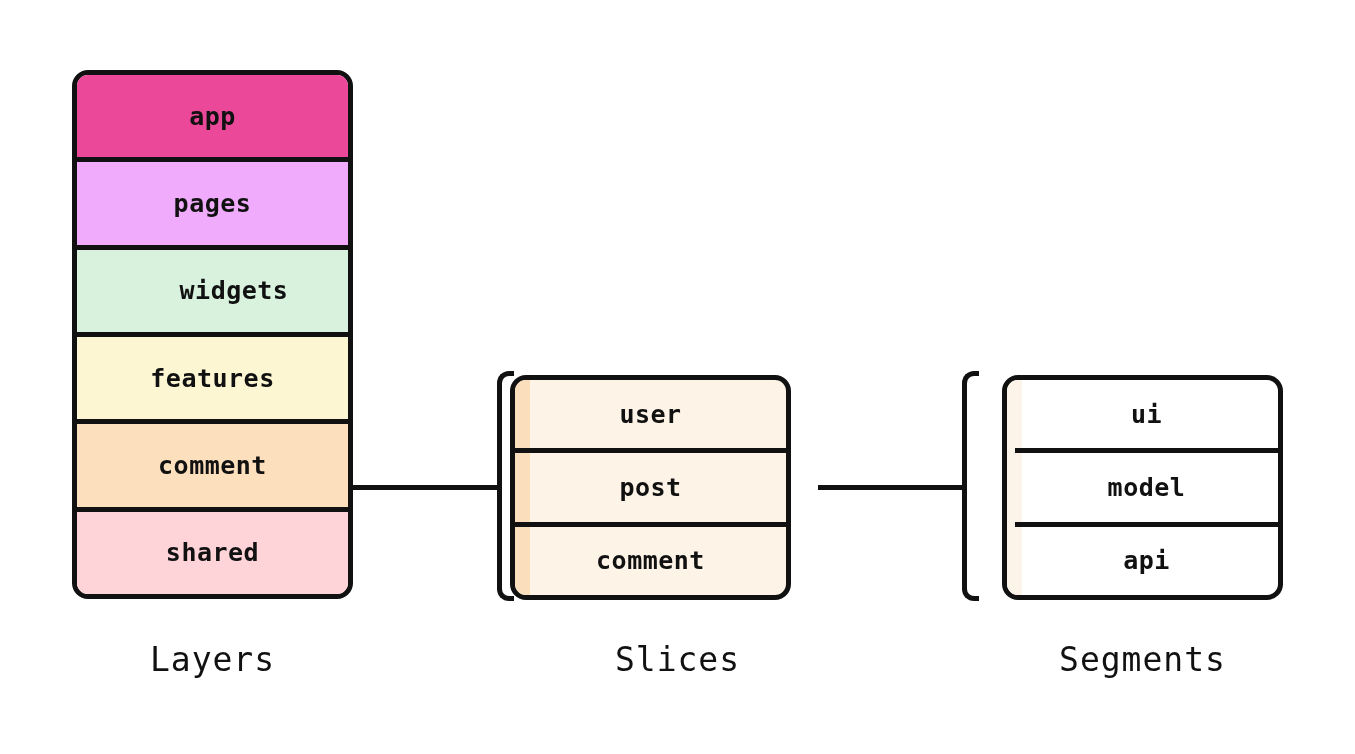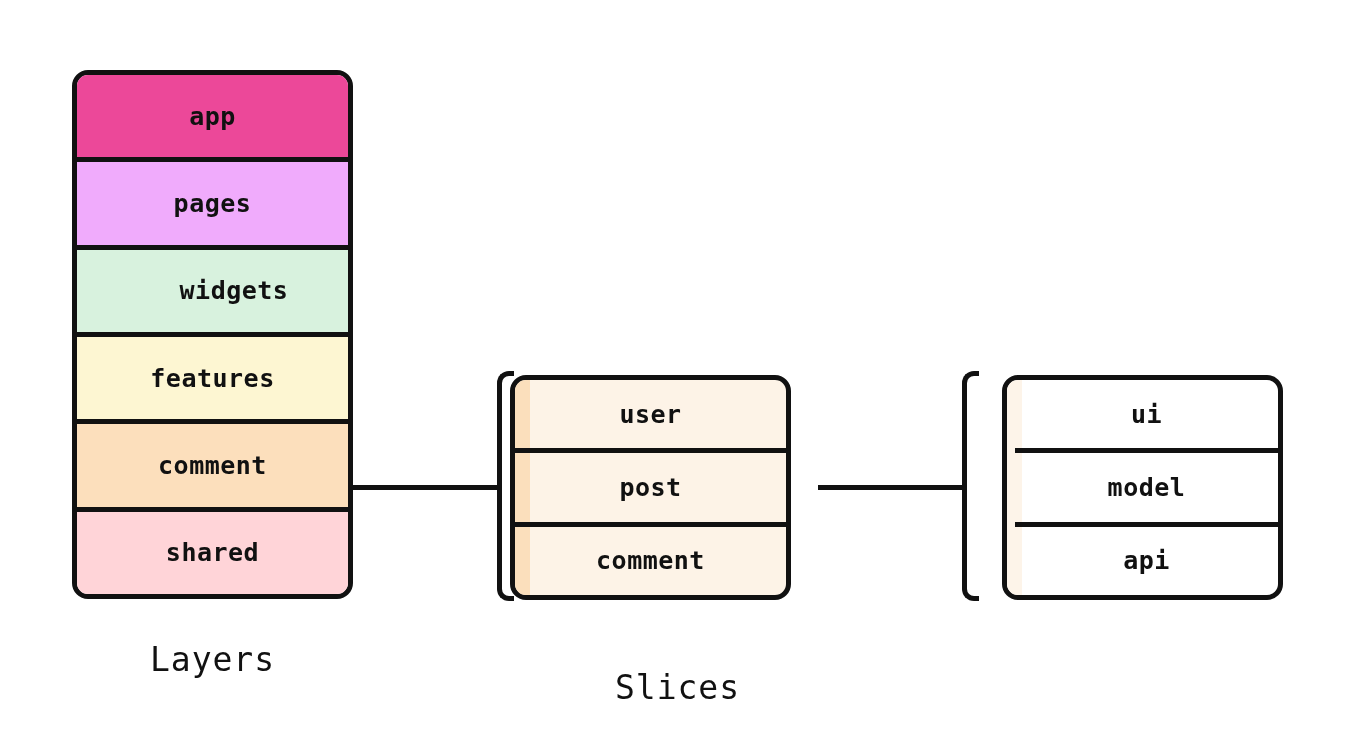--- a/index.html
+++ b/index.html
@@ -97,21 +97,21 @@
     height: 44px;
     line-height: 44px;
     text-align: center;
     font-size: 33px;
     font-weight: 400;
     color: #111111;
     letter-spacing: 1px;
     white-space: nowrap;
   }
   .caption-layers   { left: 72px;   width: 281px; }
-  .caption-slices   { left: 537px;  width: 281px; margin-top: 28px; }
+  .caption-slices   { left: 537px;  width: 281px; }
   .caption-segments { left: 1002px; width: 281px; }
 </style>
 </head>
 <body>
 
 <div class="canvas">
 
   <div class="stack layers-box">
     <div class="row" style="background-color: #ec4899;">
       <span class="row-label">app</span>
@@ -161,14 +161,15 @@
     <div class="row">
       <span class="row-label">ui</span>
     </div>
     <div class="row">
       <span class="row-label">model</span>
     </div>
     <div class="row">
       <span class="row-label">api</span>
     </div>
   </div>
+  <div class="caption caption-segments">Segments</div>
 
 </div>
 
 </body></html>

